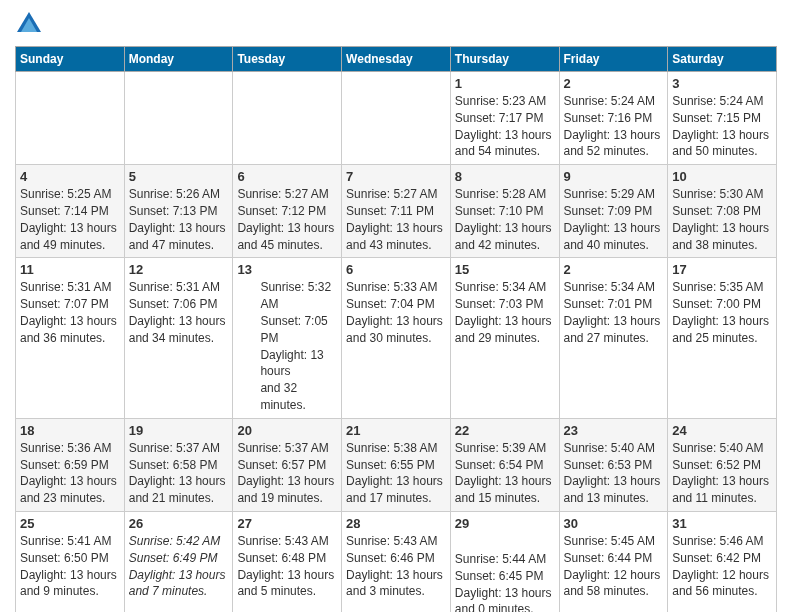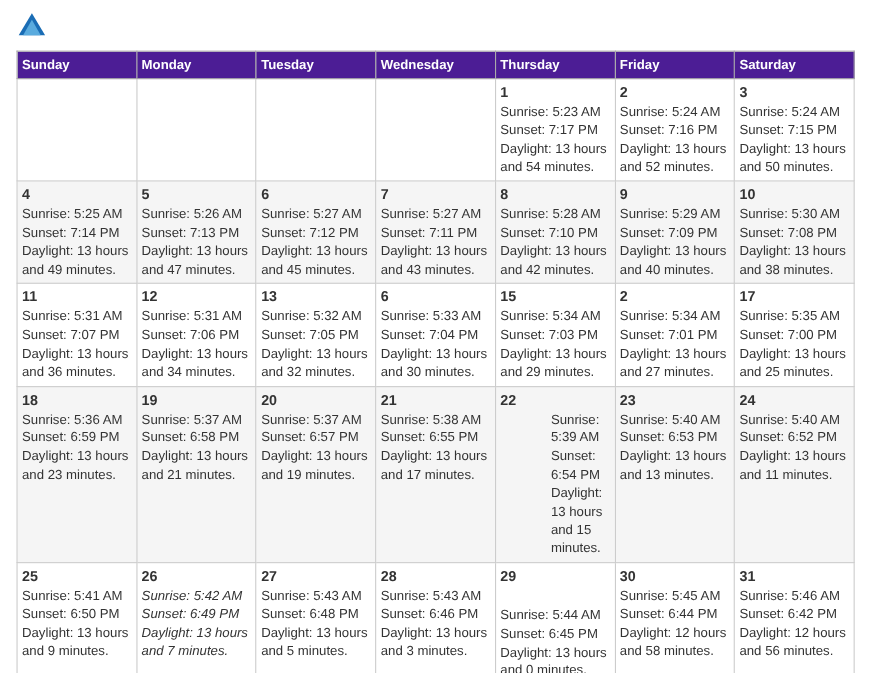--- a/index.html
+++ b/index.html
@@ -51,21 +51,21 @@
     .subtitle {
       font-size: 16px;
       color: #555;
     }
     table {
       width: 100%;
       border-collapse: collapse;
       table-layout: fixed;
     }
     thead tr th {
-      background-color: #4c1d95;
+      background-color: #0369a1;
       color: #fff;
       font-size: 12px;
       font-weight: bold;
       padding: 5px 4px;
       text-align: left;
       border: 1px solid #aaa;
     }
     tbody tr td {
       border: 1px solid #ccc;
       vertical-align: top;
@@ -214,21 +214,21 @@
           </td>
           <td>
             <div class="day-number">12</div>
             <div class="day-detail" style="white-space: pre-line;">Sunrise: 5:31 AM
 Sunset: 7:06 PM
 Daylight: 13 hours
 and 34 minutes.</div>
           </td>
           <td>
             <div class="day-number">13</div>
-            <div class="day-detail" style="white-space: pre-line;">Sunrise: 5:32 AM
+            <div class="day-detail" style="white-space: pre-line; margin-left: 23px;">Sunrise: 5:32 AM
 Sunset: 7:05 PM
 Daylight: 13 hours
 and 32 minutes.</div>
           </td>
           <td>
             <div class="day-number">6</div>
             <div class="day-detail" style="white-space: pre-line;">Sunrise: 5:33 AM
 Sunset: 7:04 PM
 Daylight: 13 hours
 and 30 minutes.</div>
@@ -279,21 +279,21 @@
           </td>
           <td>
             <div class="day-number">21</div>
             <div class="day-detail" style="white-space: pre-line;">Sunrise: 5:38 AM
 Sunset: 6:55 PM
 Daylight: 13 hours
 and 17 minutes.</div>
           </td>
           <td>
             <div class="day-number">22</div>
-            <div class="day-detail" style="white-space: pre-line; margin-left: 46px;">Sunrise: 5:39 AM
+            <div class="day-detail" style="white-space: pre-line;">Sunrise: 5:39 AM
 Sunset: 6:54 PM
 Daylight: 13 hours
 and 15 minutes.</div>
           </td>
           <td>
             <div class="day-number">23</div>
             <div class="day-detail" style="white-space: pre-line;">Sunrise: 5:40 AM
 Sunset: 6:53 PM
 Daylight: 13 hours
 and 13 minutes.</div>

